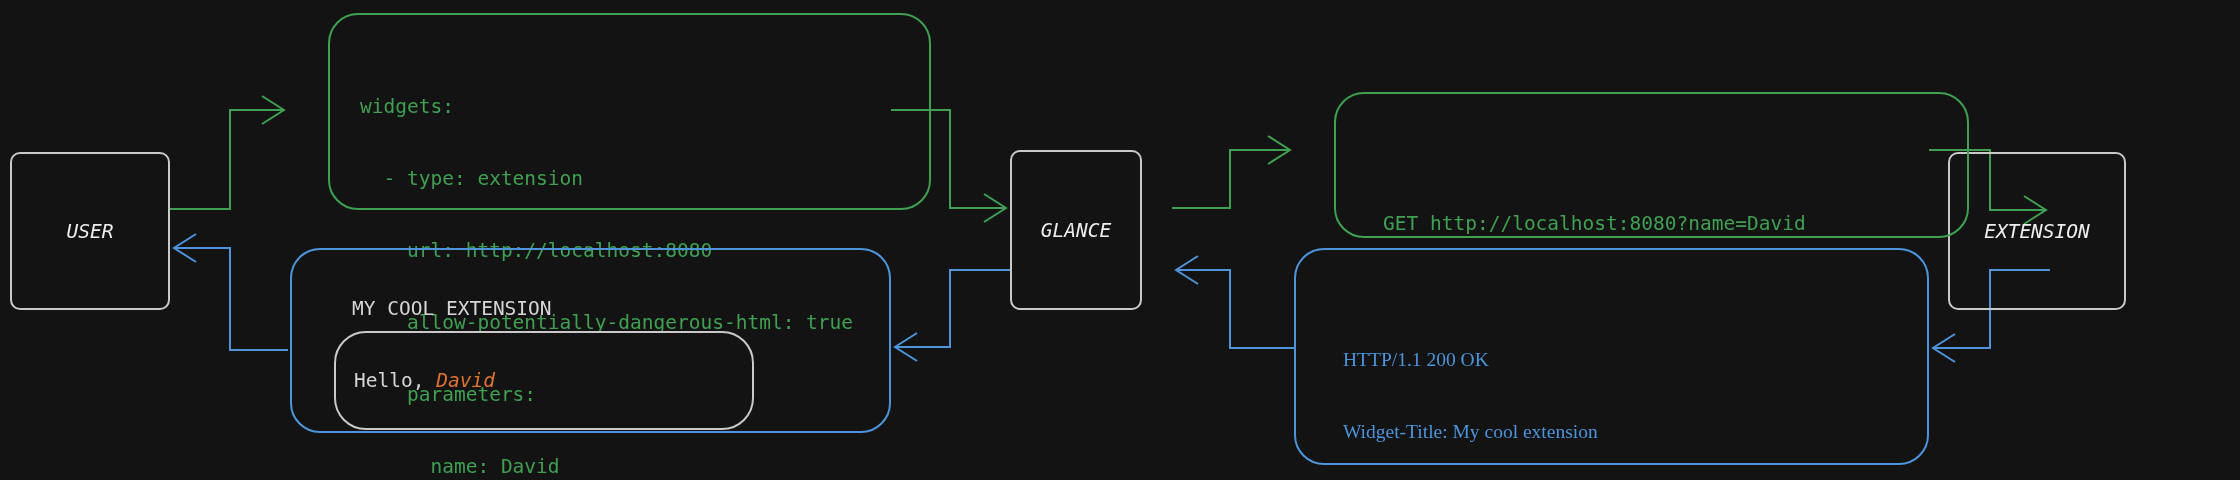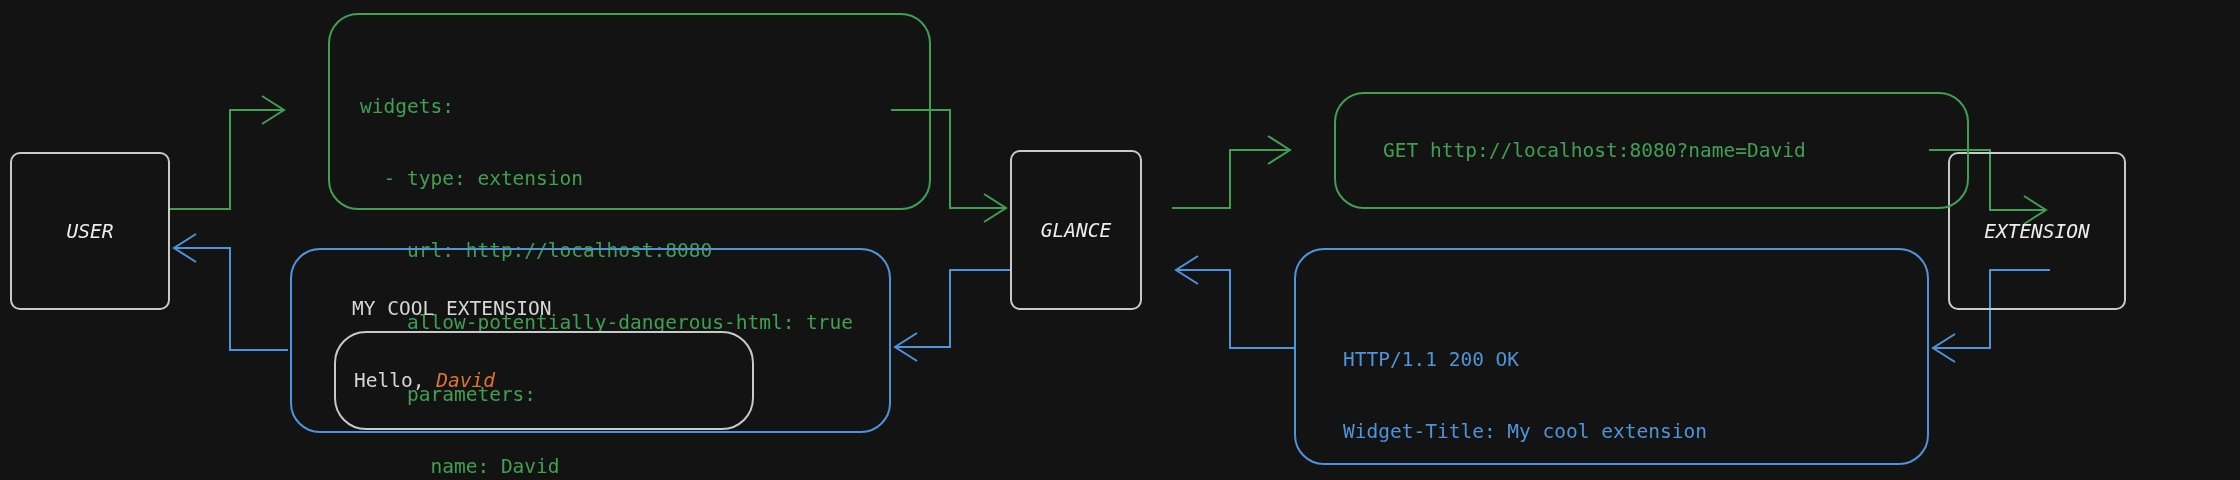--- a/index.html
+++ b/index.html
@@ -48,22 +48,22 @@
     border: 2px solid var(--green, #3fa052);
     color: var(--green, #3fa052);
     margin-left: 40px;
   }
   .codebox.blue {
     border: 2px solid var(--blue, #4e94da);
     color: var(--blue, #4e94da);
   }
   .code-line { height: 24px; white-space: pre; }
   #config-box { left: 288px; top: 13px; width: 603px; height: 197px; padding: 32px 0 0 30px; }
-  #request-box { left: 1294px; top: 92px; width: 635px; height: 117px; display: flex; align-items: center; padding-left: 47px; }
-  #response-box { left: 1294px; top: 248px; width: 635px; height: 217px; padding: 50px 12px 0 47px; }
+  #request-box { left: 1294px; top: 92px; width: 635px; height: 146px; display: flex; align-items: flex-end; padding-left: 47px; }
+  #response-box { left: 1294px; top: 248px; width: 635px; height: 217px; padding: 50px 12px 0 47px; font-family: Liberation Serif, serif; }
   #widget-box { left: 290px; top: 248px; width: 601px; height: 185px; }
   #widget-title {
     position: absolute;
     left: 60px; top: 47px;
     color: var(--light-text, #d6d6d6);
     font-size: 19.5px;
     white-space: pre;
   }
   #widget-inner {
     position: absolute;

